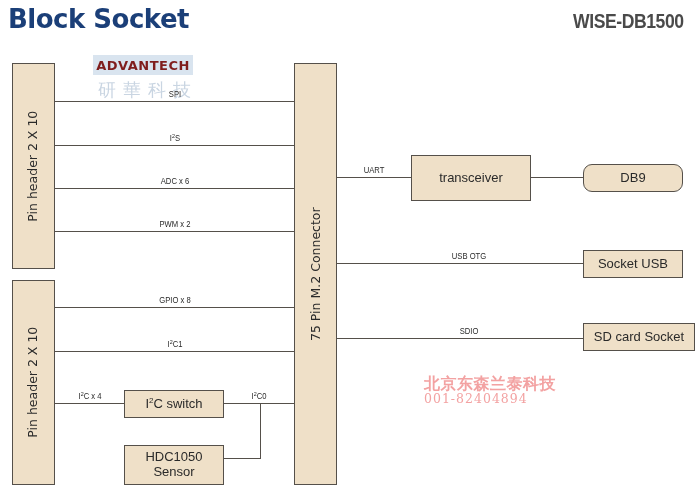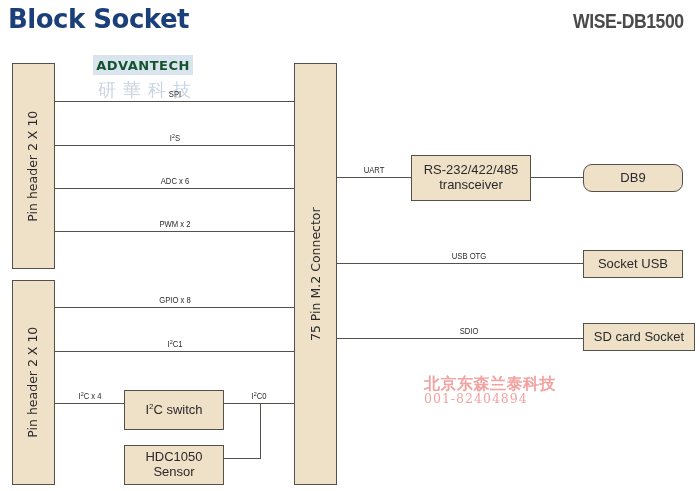--- a/index.html
+++ b/index.html
@@ -7,21 +7,21 @@
     .abs { position: absolute; }
     .title { left: 8px; top: 4px; font-family: "DejaVu Sans", sans-serif; font-weight: bold; font-size: 26px; color: #1b3f78; letter-spacing: -0.5px; }
     .model { right: 16px; top: 10px; font-family: "Liberation Sans", sans-serif; font-weight: bold; font-size: 20px; color: #4a4a4a; letter-spacing: -0.5px; transform: scaleX(0.88); transform-origin: right center; }
     .box { position: absolute; background: #efe0c8; border: 1.5px solid #55504a; box-sizing: border-box; display: flex; align-items: center; justify-content: center; text-align: center; color: #2a2a2a; font-family: "Liberation Sans", sans-serif; font-size: 13px; line-height: 1.15; }
     .vbox span { transform: rotate(-90deg); white-space: nowrap; font-family: "DejaVu Sans", sans-serif; font-size: 12.5px; color: #2a2a2a; }
     .hline { position: absolute; height: 0; border-top: 1.5px solid #55504a; }
     .vline { position: absolute; width: 0; border-left: 1.5px solid #55504a; }
     .lbl { position: absolute; font-family: "Liberation Sans", sans-serif; font-size: 8.5px; color: #2a2a2a; white-space: nowrap; transform: translateX(-50%) scaleX(0.9); }
     .lbl sup { font-size: 6px; vertical-align: 3px; }
     .boxlbl sup { font-size: 8px; vertical-align: 5px; }
-    .wm-logo { left: 93px; top: 55px; width: 100px; height: 20px; background: #d9e4ef; color: #14532d; font-family: "DejaVu Sans", sans-serif; font-weight: bold; font-size: 13px; display: flex; align-items: center; justify-content: center; letter-spacing: 0.5px; }
+    .wm-logo { left: 93px; top: 55px; width: 100px; height: 20px; background: #d9e4ef; color: #7f1d1d; font-family: "DejaVu Sans", sans-serif; font-weight: bold; font-size: 13px; display: flex; align-items: center; justify-content: center; letter-spacing: 0.5px; }
     .wm-cn { left: 98px; top: 78px; color: #c9d5e2; font-size: 18px; letter-spacing: 7px; font-family: "DejaVu Sans", sans-serif; }
     .wm-red1 { left: 424px; top: 374px; color: #f3a2a2; font-size: 16px; font-weight: bold; font-family: "DejaVu Sans", sans-serif; letter-spacing: 0.5px; }
     .wm-red2 { left: 424px; top: 391px; color: #f3a2a2; font-size: 12.5px; font-family: "DejaVu Serif", serif; letter-spacing: 1px; }
   </style>
 </head>
 <body>
 
 <div class="abs title">Block Socket</div>
 <div class="abs model">WISE-DB1500</div>
 
@@ -62,32 +62,31 @@
   <span>Pin header 2 X 10</span>
 </div>
 <div class="box vbox" style="left:12px; top:280px; width:43px; height:205px;">
   <span>Pin header 2 X 10</span>
 </div>
 <div class="box vbox" style="left:294px; top:63px; width:43px; height:422px;">
   <span>75 Pin M.2 Connector</span>
 </div>
 
 <div class="box" style="left:411px; top:155px; width:120px; height:46px; flex-direction:column;">
-  <div>RS-232/422/485</div>
   <div>transceiver</div>
 </div>
 
 <div class="box" style="left:583px; top:164px; width:100px; height:28px;border-radius:9px;">
   <span>DB9</span>
 </div>
 <div class="box" style="left:583px; top:250px; width:100px; height:28px;">
   <span>Socket USB</span>
 </div>
 <div class="box" style="left:583px; top:323px; width:112px; height:28px;">
   <span>SD card Socket</span>
 </div>
 
-<div class="box boxlbl" style="left:124px; top:390px; width:100px; height:40px;">
+<div class="box boxlbl" style="left:124px; top:390px; width:100px; height:28px;">
   <span><span>I</span><sup>2</sup><span>C switch</span></span>
 </div>
 <div class="box" style="left:124px; top:445px; width:100px; height:40px;">
   <span>HDC1050 Sensor</span>
 </div>
 
 </body></html>

